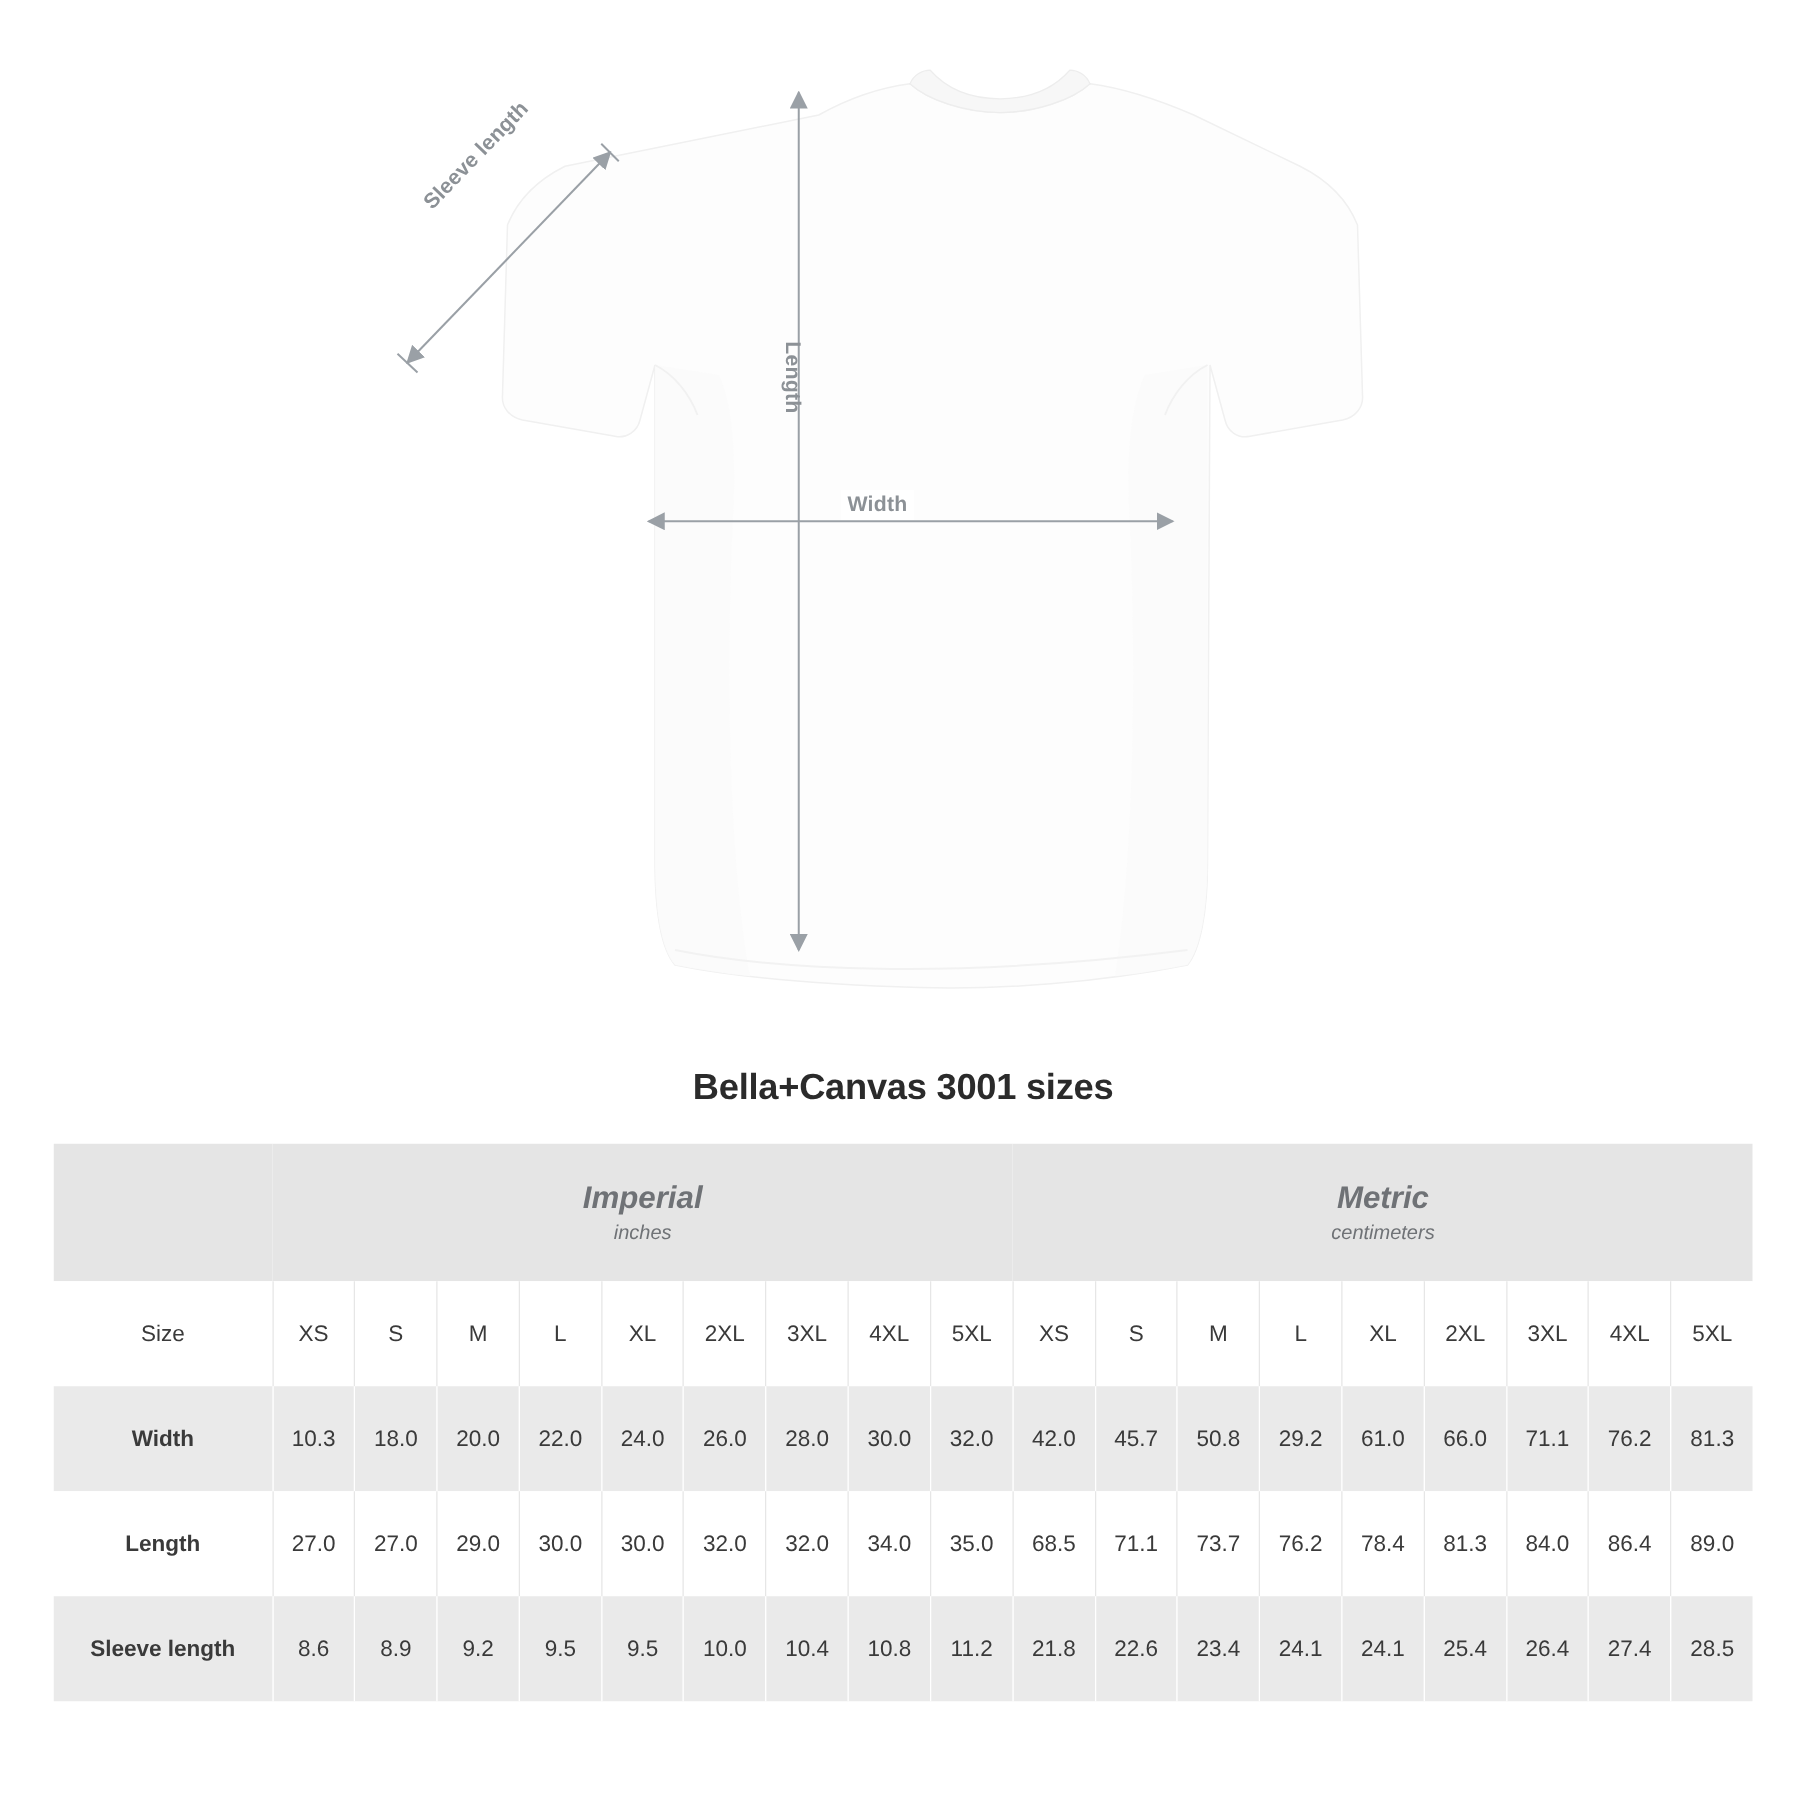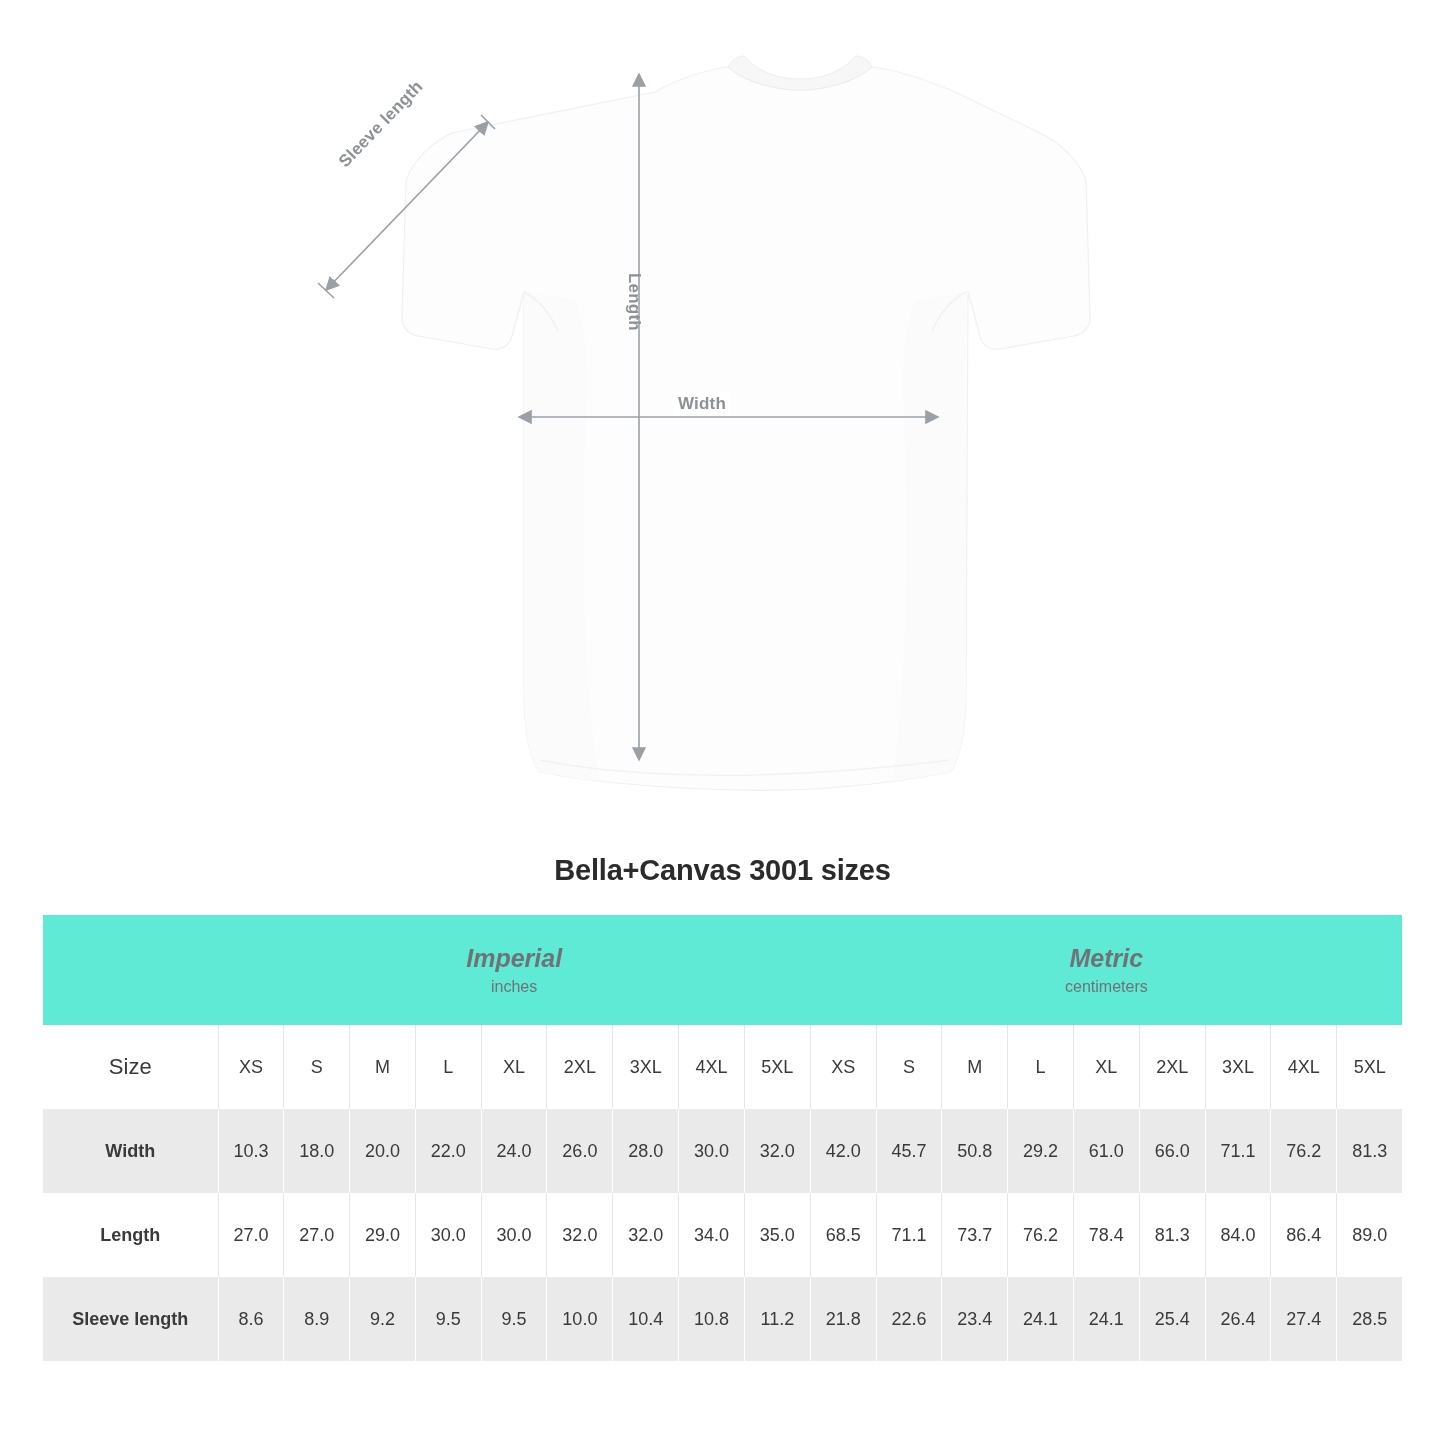--- a/index.html
+++ b/index.html
@@ -89,50 +89,51 @@
     width: 100%;
     border-collapse: collapse;
     table-layout: fixed;
   }
   table.size-table td, table.size-table th {
     text-align: center;
     vertical-align: middle;
     font-weight: normal;
   }
   .unit-head {
-    background: #5eead4;
+    background: #e5e5e5;
     height: 110px;
     padding: 0;
   }
   .unit-name {
     font-size: 25px;
     font-style: italic;
     font-weight: bold;
     color: #6f7276;
     line-height: 1.15;
   }
   .unit-sub {
     font-size: 16px;
+    font-style: italic;
     color: #6f7276;
     margin-top: 6px;
   }
   .row-head-cell {
     width: 175px;
     font-weight: bold;
     font-size: 18px;
     color: #3a3a3a;
   }
   .hdr-row td {
     height: 84px;
     font-weight: bold;
     font-size: 18px;
     color: #3a3a3a;
     background: #ffffff;
   }
-  .hdr-row td.row-head-cell { font-size: 22px; }
+  .hdr-row td.row-head-cell { font-size: 18px; }
   .band-gray td {
     background: #eaeaea;
   }
   .band-white td {
     background: #ffffff;
   }
   .data-row td {
     height: 84px;
     font-size: 18px;
     color: #3a3a3a;

